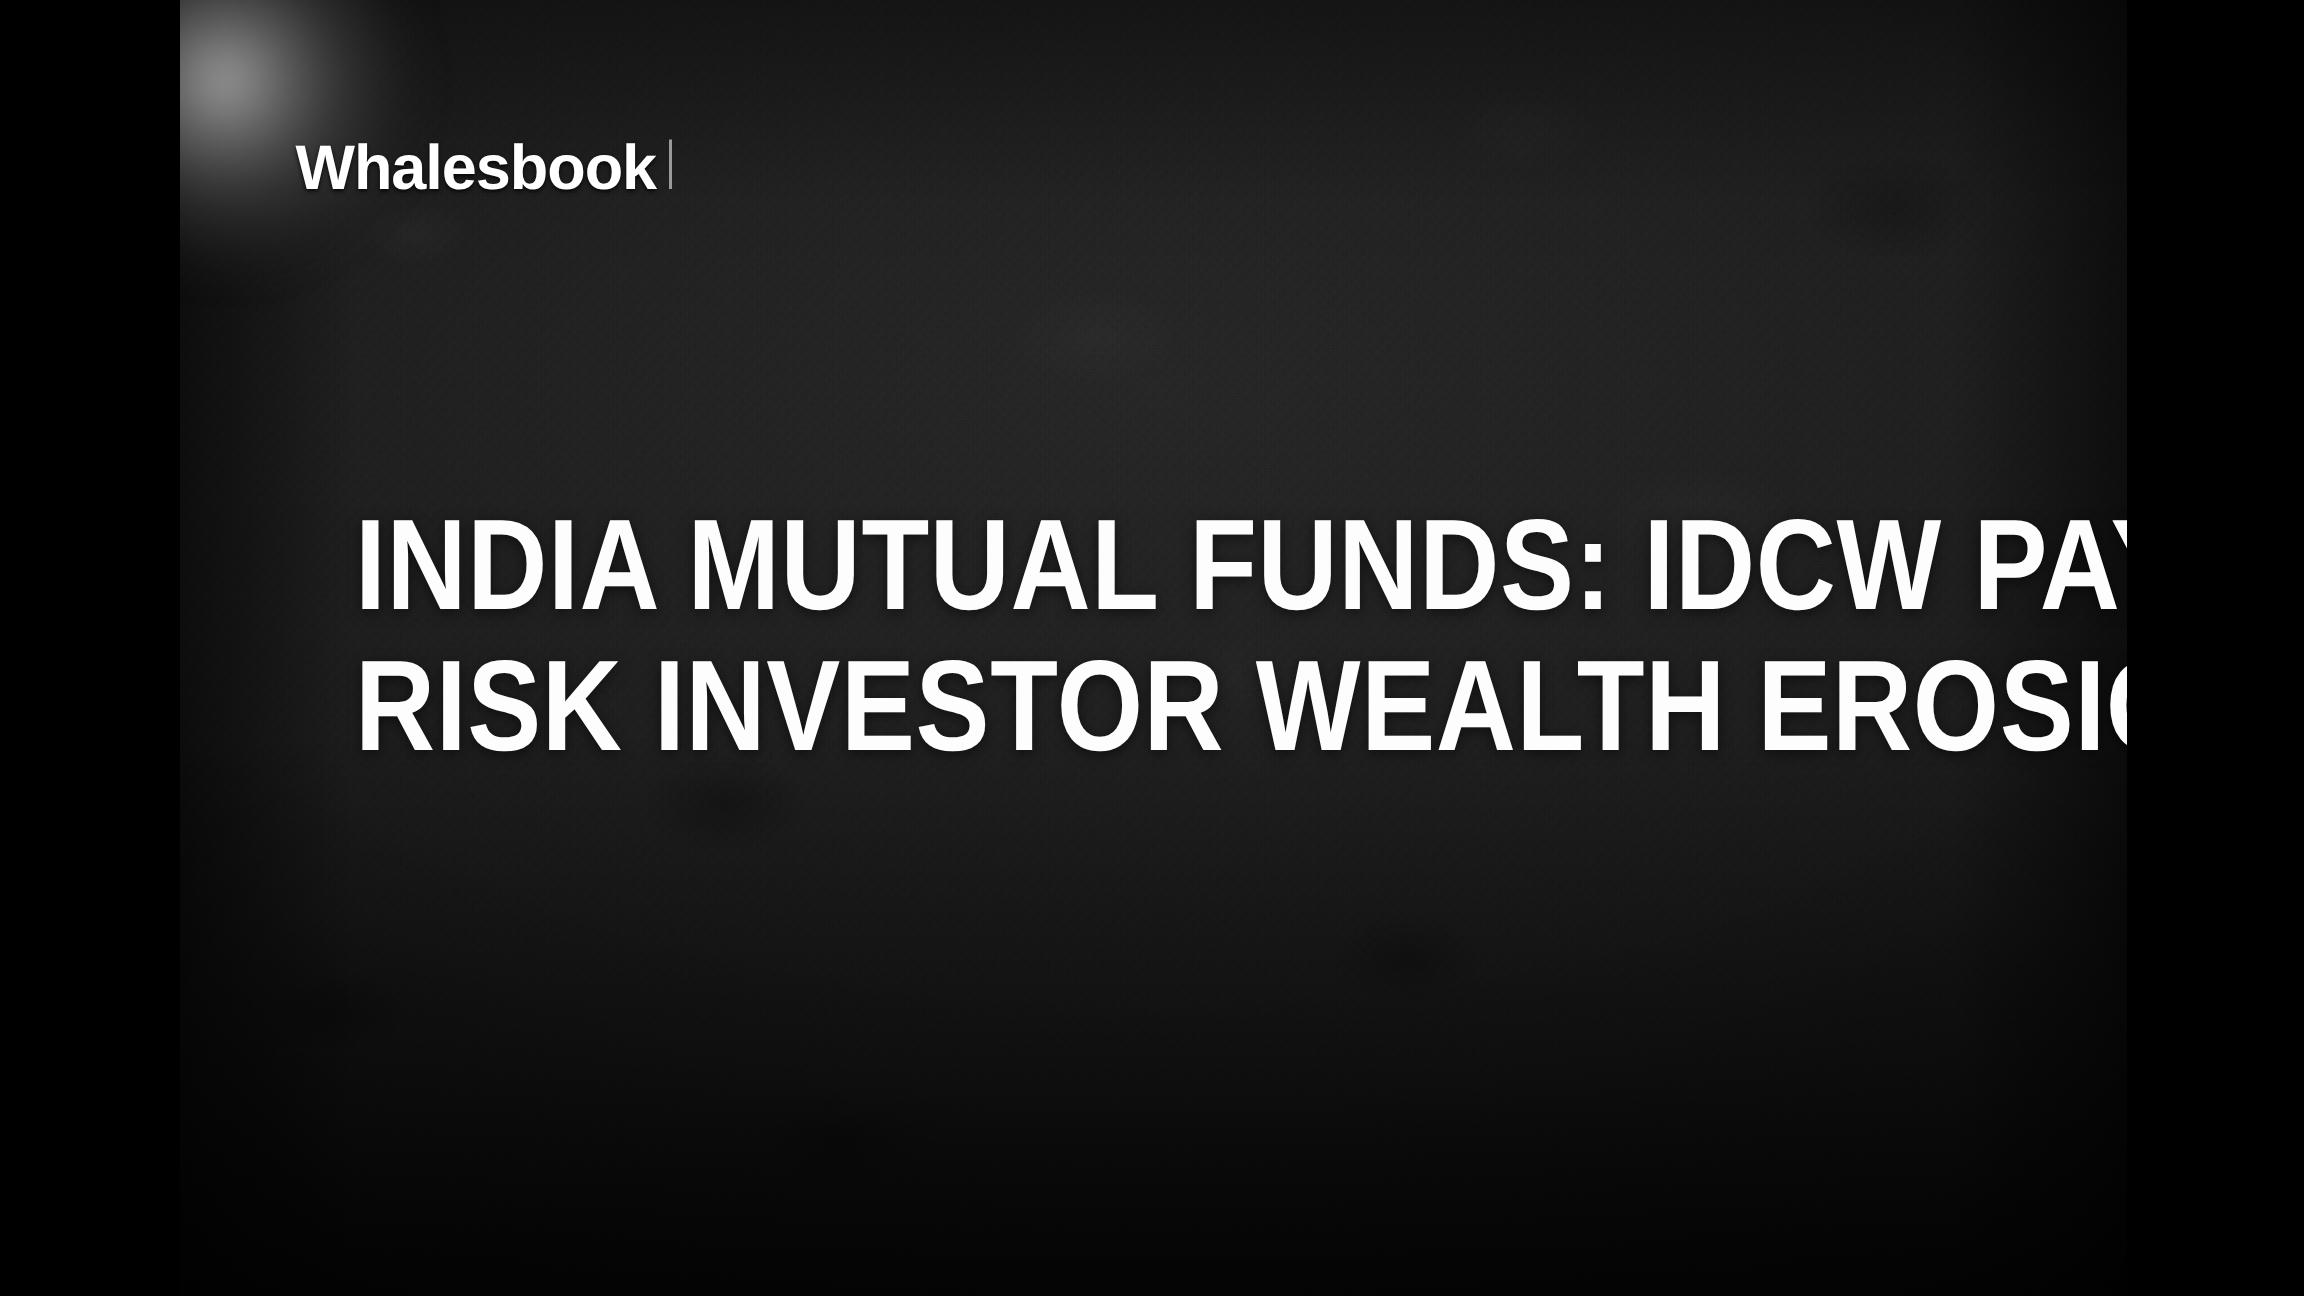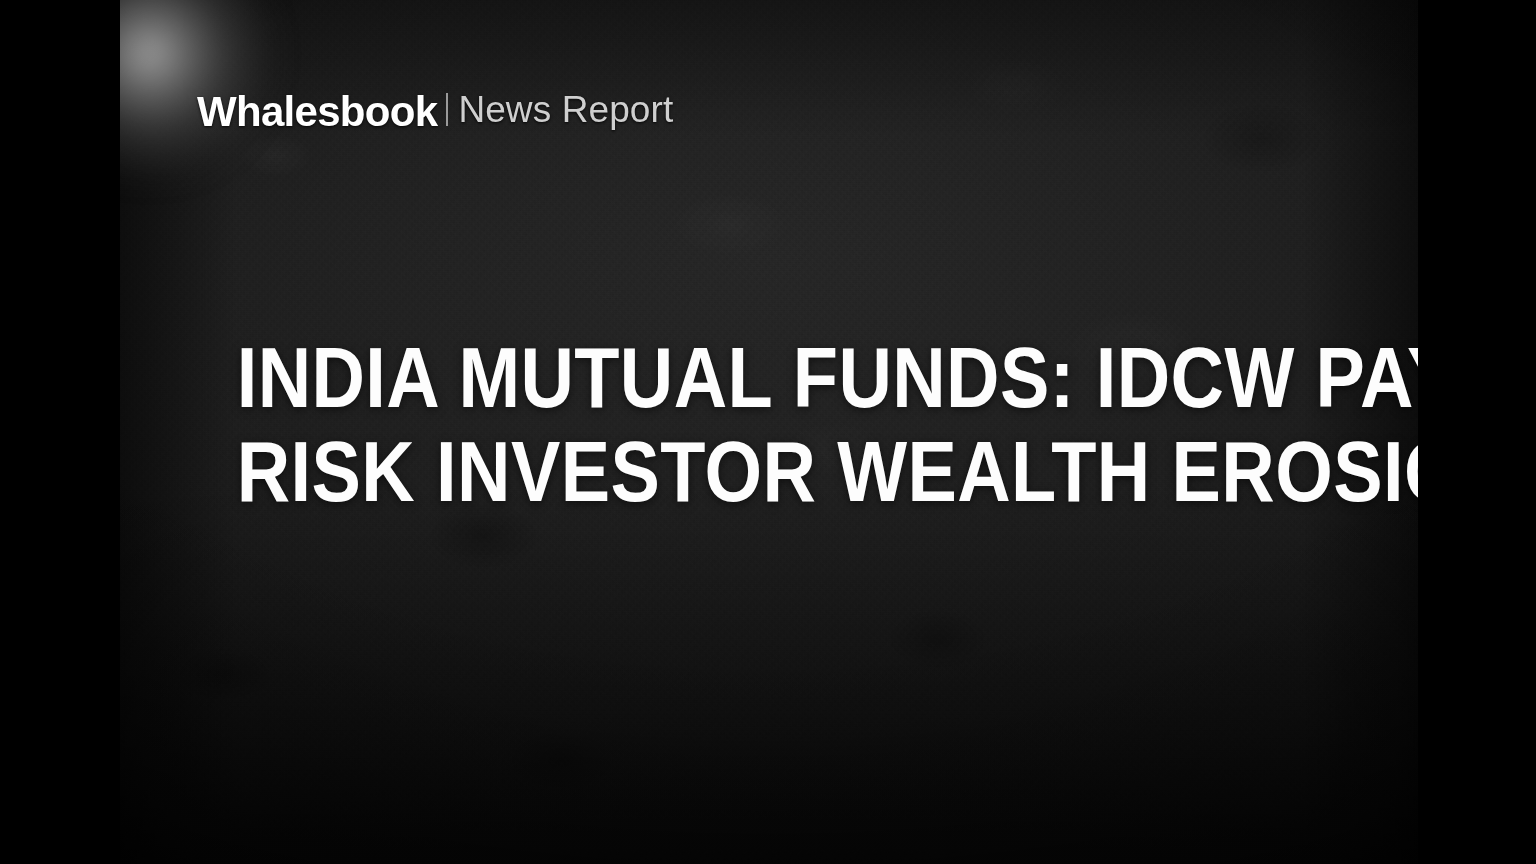--- a/index.html
+++ b/index.html
@@ -216,21 +216,20 @@
     <div class="stage-base"></div>
     <div class="stage-mottle"></div>
     <div class="stage-grain"></div>
     <div class="stage-vignette"></div>
 
     <div class="glow-blob"></div>
 
     <div id="brand">
       <span class="brand-name">Whalesbook</span>
       <span class="brand-divider"></span>
-      <span class="brand-tagline">News Report</span>
     </div>
 
     <div id="headline">
       <span class="headline-line">INDIA MUTUAL FUNDS: IDCW PAYOUTS</span>
       <span class="headline-line">RISK INVESTOR WEALTH EROSION</span>
     </div>
   </div>
 
   <div class="letterbox left"></div>
   <div class="letterbox right"></div>

